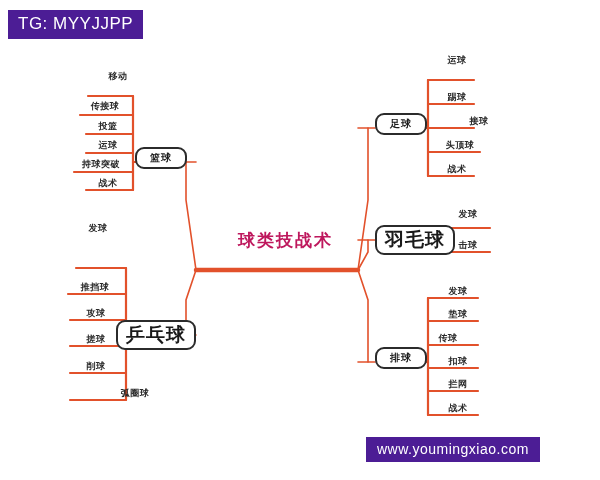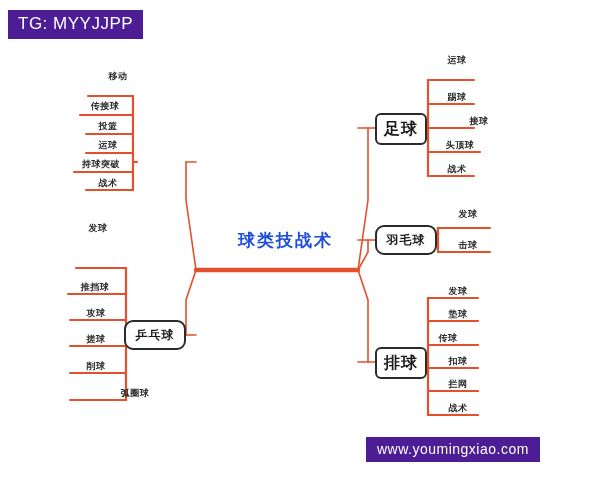--- a/index.html
+++ b/index.html
@@ -30,27 +30,27 @@
     position:absolute;
     border:2px solid #2b2b2b;
     border-radius:9px;
     background:#ffffff;
     color:#1a1a1a;
     font-weight:bold;
     display:flex;align-items:center;justify-content:center;
     box-sizing:border-box;
     letter-spacing:1px;
   }
-  .node.n3{width:52px;height:32px;font-size:16px;border-radius:6px;}
-  .node.n4{width:62px;height:30px;font-size:12px;}
+  .node.n3{width:52px;height:22px;font-size:10px;}
+  .node.n4{width:80px;height:30px;font-size:19px;}
 
   
   #center-title{
     position:absolute;
-    color:#1d4ed8;
+    color:#be185d;
     font-weight:bold;
     font-size:17px;
     letter-spacing:2px;
     white-space:nowrap;
   }
 
   
   .leaf{
     position:absolute;
     color:#2a2a2a;
@@ -119,22 +119,23 @@
     <line x1="428" y1="298" x2="478" y2="298" stroke="#E2512B" stroke-width="2.2" stroke-linecap="round"></line>
     <line x1="428" y1="321" x2="478" y2="321" stroke="#E2512B" stroke-width="2.2" stroke-linecap="round"></line>
     <line x1="428" y1="345" x2="478" y2="345" stroke="#E2512B" stroke-width="2.2" stroke-linecap="round"></line>
     <line x1="428" y1="368" x2="478" y2="368" stroke="#E2512B" stroke-width="2.2" stroke-linecap="round"></line>
     <line x1="428" y1="391" x2="478" y2="391" stroke="#E2512B" stroke-width="2.2" stroke-linecap="round"></line>
     <line x1="428" y1="415" x2="478" y2="415" stroke="#E2512B" stroke-width="2.2" stroke-linecap="round"></line>
   </svg>
 
   <div id="center-title" style="left:238px;top:229px;">球类技战术</div>
 
+  <div class="node n3" style="left:135px;top:147px;">篮球</div>
 
-  <div class="node n4" style="left:124px;top:320px;text-align:center;">乒乓球</div>
+  <div class="node n4" style="left:116px;top:320px;text-align:center;">乒乓球</div>
 
   <div class="node n3" style="left:375px;top:113px;">足球</div>
 
   <div class="node n4" style="left:375px;top:225px;">羽毛球</div>
 
   <div class="node n3" style="left:375px;top:347px;">排球</div>
 
   <div class="leaf" style="left:118px;top:70px;">移动</div>
   <div class="leaf" style="left:105px;top:100px;">传接球</div>
   <div class="leaf" style="left:108px;top:120px;">投篮</div>

